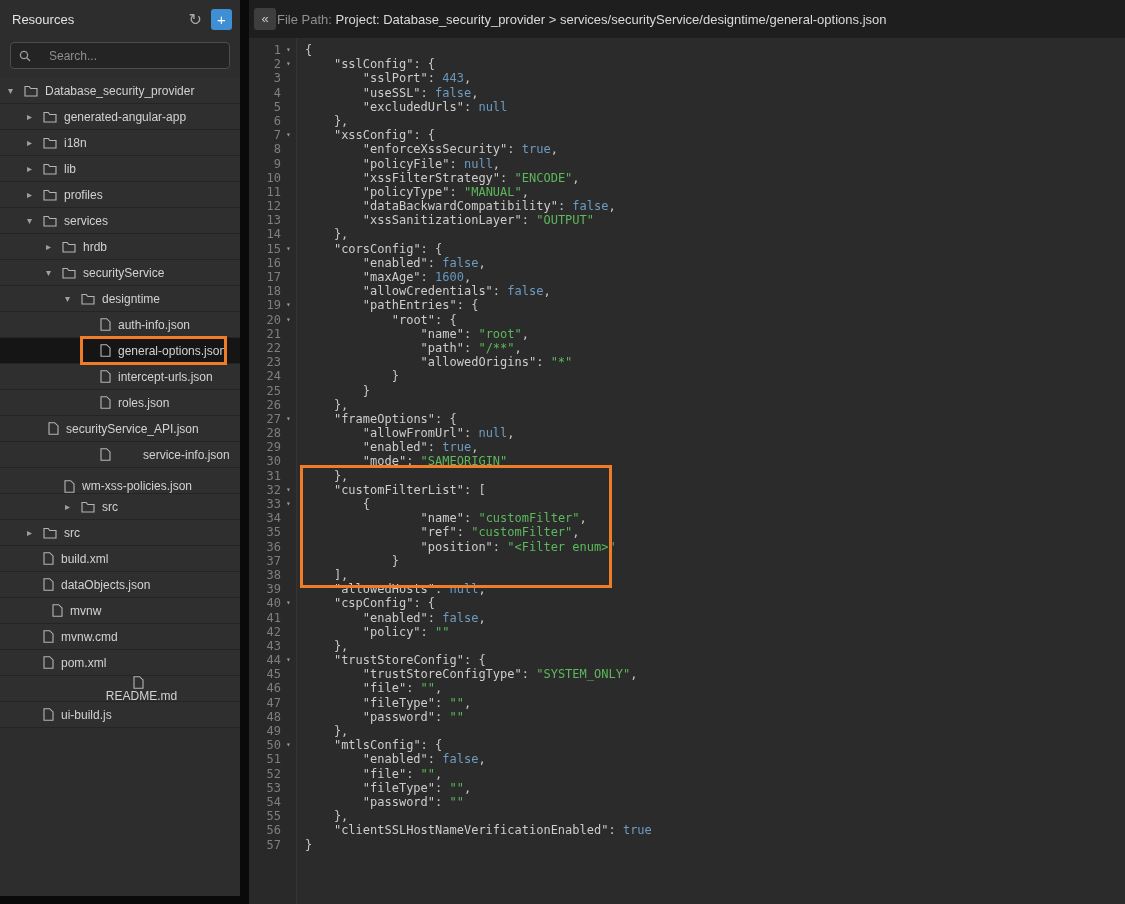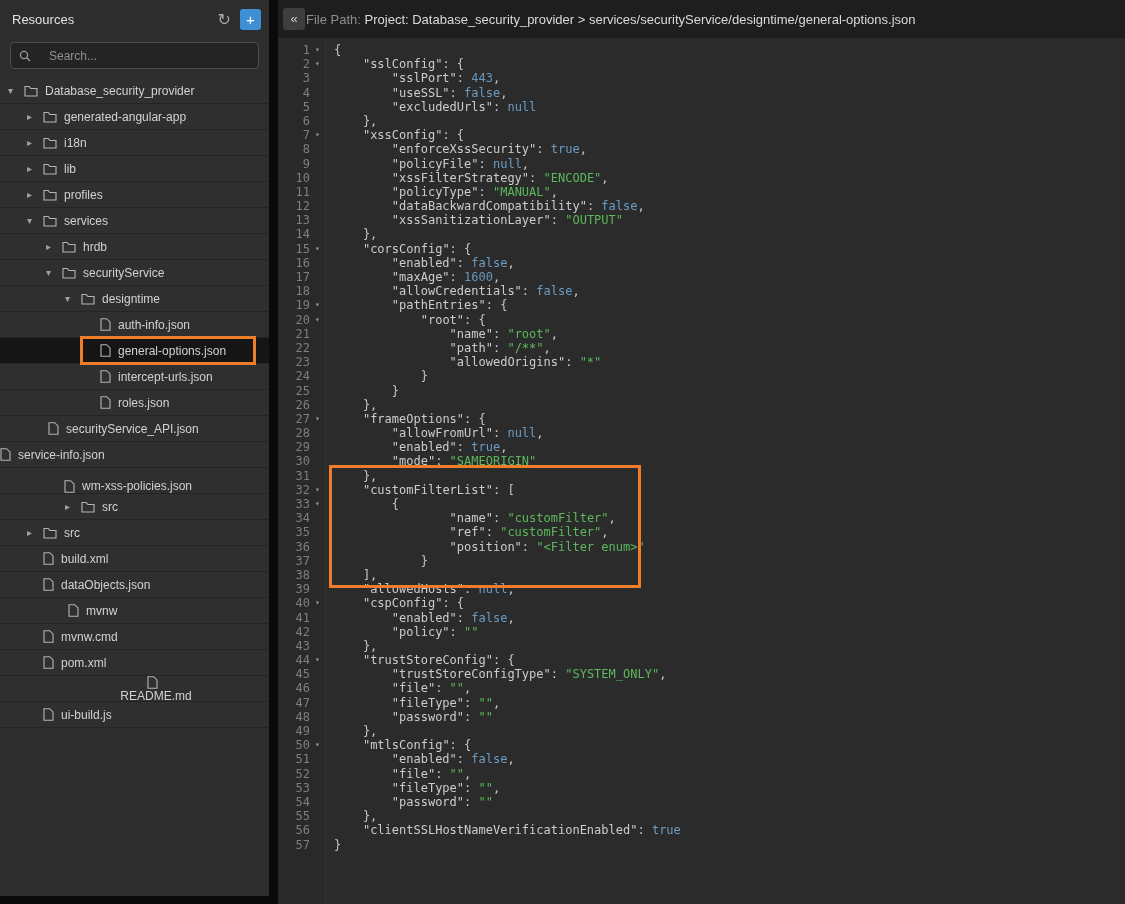--- a/index.html
+++ b/index.html
@@ -1,21 +1,21 @@
 <!DOCTYPE html>
 <html style="--bg-sidebar: #2d2d2d; --bg-row: #2f2f2f; --row-border: #242424; --bg-header: #1e1e1e; --bg-editor: #2b2b2b; --bg-gutter: #292929; --accent-orange: #ee7d2a; --accent-blue: #3f8fd4; --syn-punc: #c7c7c7; --syn-key: #cccccc; --syn-string: #5cb85c; --syn-number: #6897bb; --syn-atom: #6d9cc3;"><head>
 <meta charset="utf-8">
 <style>
   * { margin:0; padding:0; box-sizing:border-box; }
   html,body { width:1125px; height:904px; overflow:hidden; background:#1e1e1e;
     font-family:"Liberation Sans","DejaVu Sans",sans-serif; }
   .app { display:flex; width:1125px; height:904px; }
 
   
-  .sidebar { width:269px; background:var(--bg-sidebar,#2d2d2d); display:flex; flex-direction:column; }
+  .sidebar { width:240px; background:var(--bg-sidebar,#2d2d2d); display:flex; flex-direction:column; }
   .sidebar-header { height:38px; display:flex; align-items:center; padding:0 8px 0 12px; flex:none; }
   .sidebar-title { color:#e2e2e2; font-size:13px; flex:1; }
   .refresh-ico { color:#a8a8a8; font-size:16px; margin-right:9px; cursor:pointer; }
   .add-btn { width:21px; height:21px; border-radius:3px; background:var(--accent-blue,#3f8fd4);
     color:#fff; border:none; font-size:15px; line-height:19px; cursor:pointer; }
   .search-wrap { margin:4px 10px 9px 10px; height:27px; background:#242424; border:1px solid #4d4d4d;
     border-radius:4px; display:flex; align-items:center; padding:0 8px; gap:18px; flex:none; }
   .search-wrap input { flex:1; background:transparent; border:none; outline:none; color:#ccc; font-size:12px; }
   .search-wrap input::placeholder { color:#8f8f8f; }
   .tree { flex:1; overflow:hidden; }
@@ -164,21 +164,21 @@
             <path d="M1 .7h5.6L10 3.9v8.4H1z" fill="none" stroke="#b5b5b5" stroke-width="1.1"></path>
           </svg>
           <span class="tlabel">roles.json</span>
         </div>
         <div class="tree-row" style="padding-left: 48px;">
           <svg class="tico" width="11" height="13" viewBox="0 0 11 13">
             <path d="M1 .7h5.6L10 3.9v8.4H1z" fill="none" stroke="#b5b5b5" stroke-width="1.1"></path>
           </svg>
           <span class="tlabel">securityService_API.json</span>
         </div>
-        <div class="tree-row" style="">
+        <div class="tree-row" style="padding-left: 100px; gap: 25px;">
           <svg class="tico" width="11" height="13" viewBox="0 0 11 13">
             <path d="M1 .7h5.6L10 3.9v8.4H1z" fill="none" stroke="#b5b5b5" stroke-width="1.1"></path>
           </svg>
           <span class="tlabel">service-info.json</span>
         </div>
         <div class="tree-row" style="padding-left: 64px; align-items: flex-end;">
           <svg class="tico" width="11" height="13" viewBox="0 0 11 13">
             <path d="M1 .7h5.6L10 3.9v8.4H1z" fill="none" stroke="#b5b5b5" stroke-width="1.1"></path>
           </svg>
           <span class="tlabel">wm-xss-policies.json</span>
@@ -202,21 +202,21 @@
             <path d="M1 .7h5.6L10 3.9v8.4H1z" fill="none" stroke="#b5b5b5" stroke-width="1.1"></path>
           </svg>
           <span class="tlabel">build.xml</span>
         </div>
         <div class="tree-row" style="padding-left: 43px;">
           <svg class="tico" width="11" height="13" viewBox="0 0 11 13">
             <path d="M1 .7h5.6L10 3.9v8.4H1z" fill="none" stroke="#b5b5b5" stroke-width="1.1"></path>
           </svg>
           <span class="tlabel">dataObjects.json</span>
         </div>
-        <div class="tree-row" style="padding-left: 68px;">
+        <div class="tree-row" style="padding-left: 52px;">
           <svg class="tico" width="11" height="13" viewBox="0 0 11 13">
             <path d="M1 .7h5.6L10 3.9v8.4H1z" fill="none" stroke="#b5b5b5" stroke-width="1.1"></path>
           </svg>
           <span class="tlabel">mvnw</span>
         </div>
         <div class="tree-row" style="padding-left: 43px;">
           <svg class="tico" width="11" height="13" viewBox="0 0 11 13">
             <path d="M1 .7h5.6L10 3.9v8.4H1z" fill="none" stroke="#b5b5b5" stroke-width="1.1"></path>
           </svg>
           <span class="tlabel">mvnw.cmd</span>

